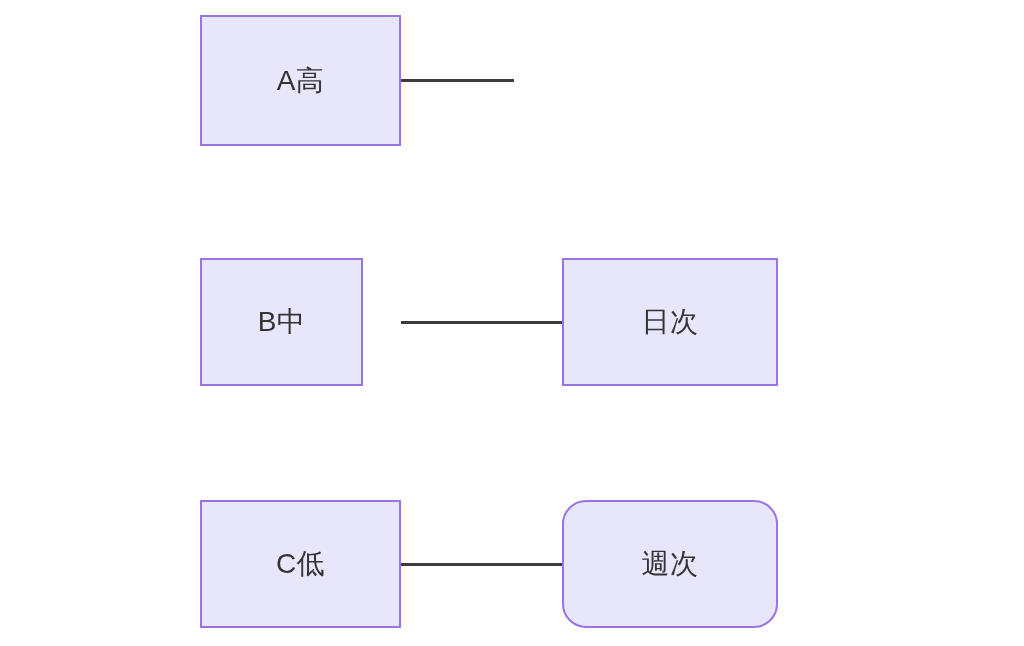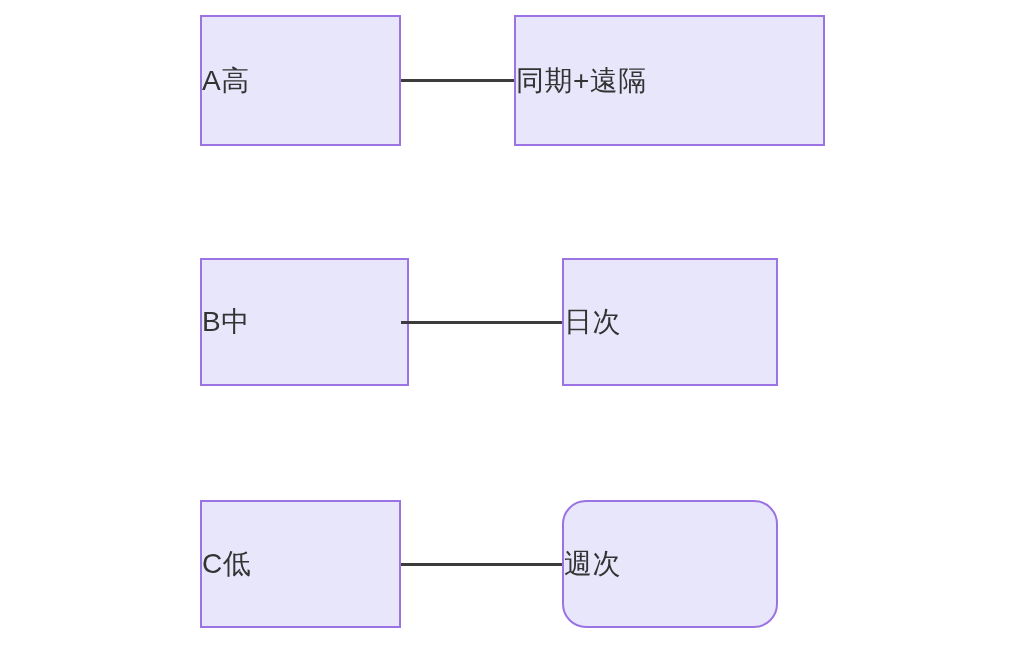--- a/index.html
+++ b/index.html
@@ -23,37 +23,37 @@
   }
 
   
   .node {
     position: absolute;
     box-sizing: border-box;
     background: #e8e6fb;
     border: 2px solid #9b73e3;
     display: flex;
     align-items: center;
-    justify-content: flex-start;
+    justify-content: center;
     text-align: center;
   }
   .node-label {
     color: #333333;
     font-size: 28px;
     line-height: 1.2;
     letter-spacing: 0.5px;
     white-space: nowrap;
   }
 
   
   #node-a-high      { left: 200px; top: 15px;  width: 201px; height: 131px; }
   #node-sync-remote { left: 514px; top: 15px;  width: 311px; height: 131px; }
 
   
-  #node-b-mid       { left: 200px; top: 258px; width: 209px; height: 128px; }
+  #node-b-mid       { left: 200px; top: 258px; width: 163px; height: 128px; }
   #node-daily       { left: 562px; top: 258px; width: 216px; height: 128px; }
 
   
   #node-c-low       { left: 200px; top: 500px; width: 201px; height: 128px; }
   #node-weekly      { left: 562px; top: 500px; width: 216px; height: 128px; border-radius: 24px; }
 
   
   .edge {
     position: absolute;
     height: 3px;
@@ -67,23 +67,20 @@
 <body>
 
 <div id="diagram-canvas">
 
   <div class="node" id="node-a-high">
     <span class="node-label">A高</span>
   </div>
 
   <div class="edge" id="edge-a-sync"></div>
 
-  <div class="node" id="node-sync-remote">
-    <span class="node-label">同期+遠隔</span>
-  </div>
 
   <div class="node" id="node-b-mid">
     <span class="node-label">B中</span>
   </div>
 
   <div class="edge" id="edge-b-daily"></div>
 
   <div class="node" id="node-c-low">
     <span class="node-label">C低</span>
   </div>

